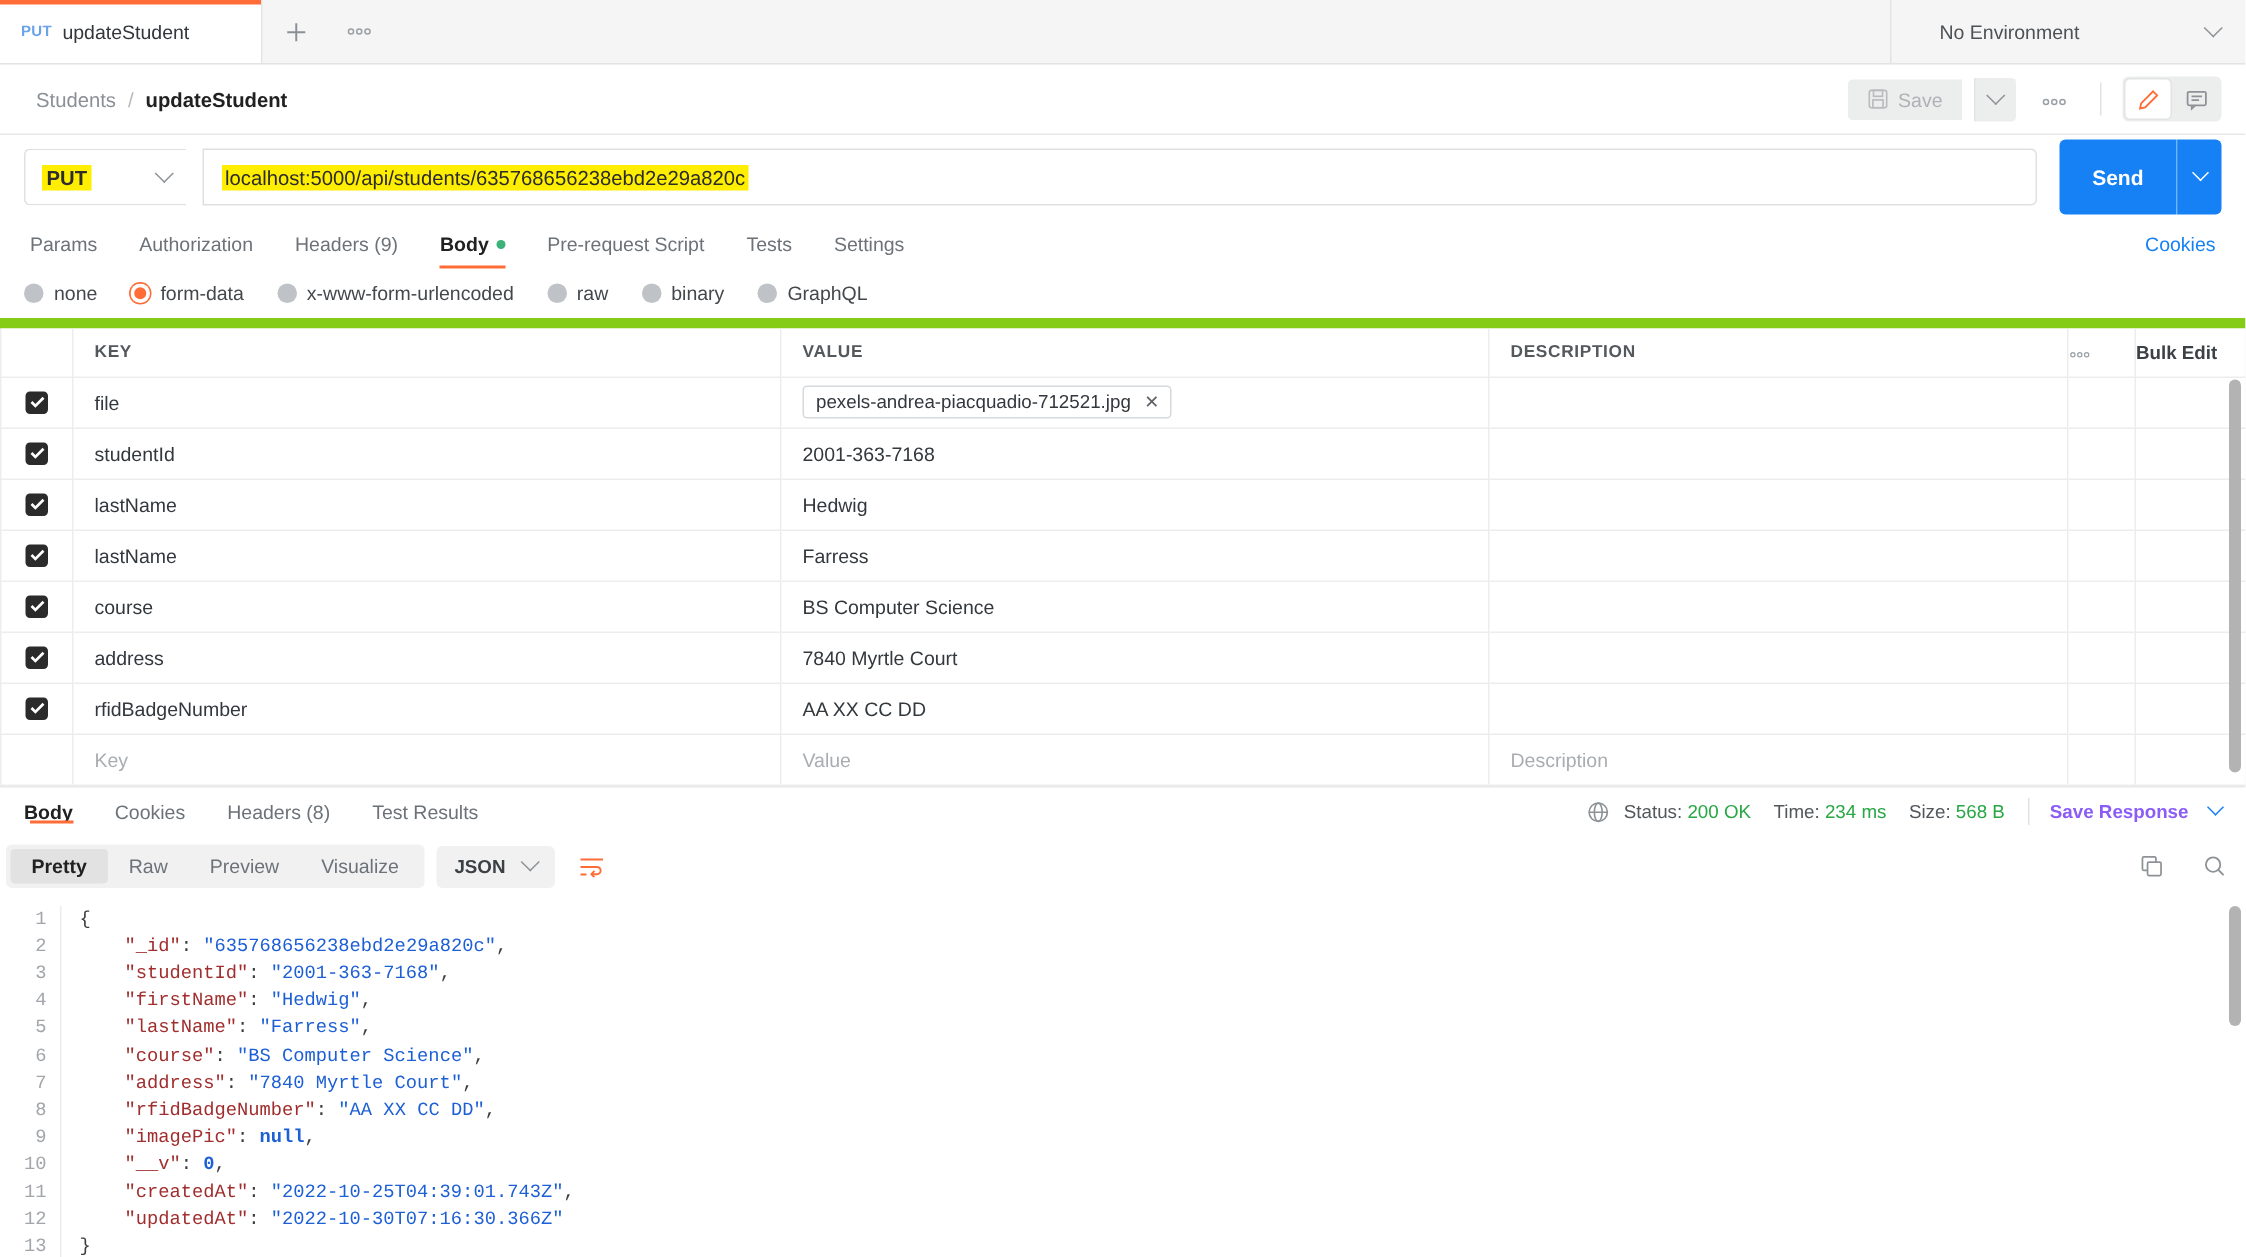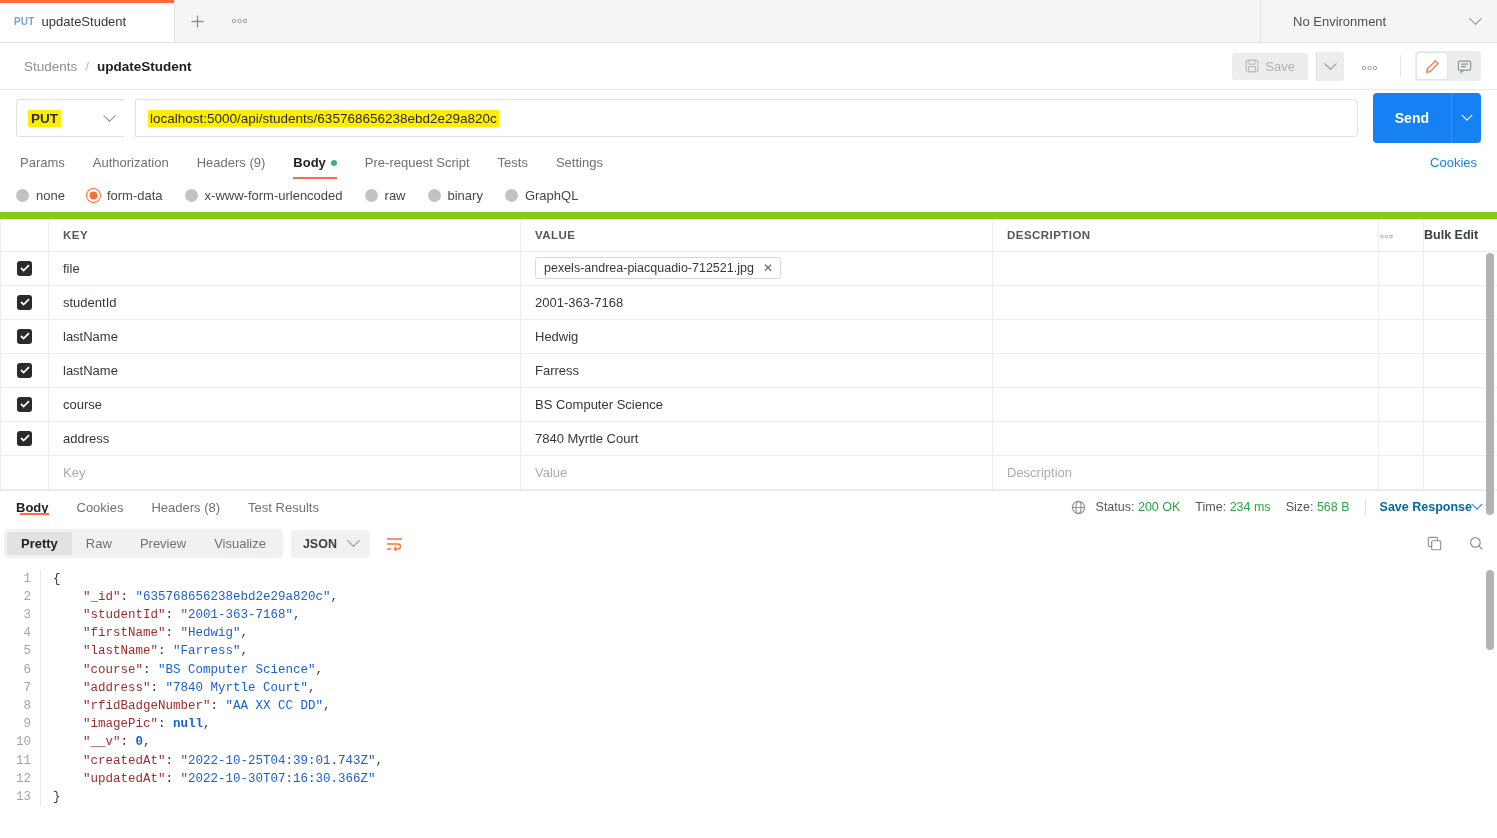--- a/index.html
+++ b/index.html
@@ -143,21 +143,21 @@
   .chip-x { color: #5f6368; font-size: 12px; cursor: pointer; line-height: 1; }
 
   
   .respbar {
     height: 34px; display: flex; align-items: center; padding: 0 16px; border-top: 1px solid #e8e8e8;
   }
   .respbar-spacer { flex: 1; }
   .meta { font-size: 12.5px; color: #52575b; margin-right: 15px; }
   .meta b { font-weight: 400; color: #28a745; }
   .meta-divider { width: 1px; height: 18px; background: #e1e2e3; margin-right: 14px; }
-  .saveresp { font-size: 12.5px; color: #0369a1; font-weight: 700; cursor: pointer; display: flex; align-items: center; gap: 1px; justify-content: flex-end; }
+  .saveresp { font-size: 12.5px; color: #8b5cf6; font-weight: 700; cursor: pointer; display: flex; align-items: center; gap: 14px; justify-content: flex-end; }
   .chev-b { width: 8px; height: 8px; border-right: 1.5px solid #1581f5; border-bottom: 1.5px solid #1581f5;
             transform: rotate(45deg) translate(-2px,-2px); }
 
   .fmtbar { height: 40px; display: flex; align-items: center; padding: 0 4px; gap: 8px; }
   .segwrap { display: flex; background: #f1f1f1; border-radius: 4px; padding: 3px; }
   .seg { padding: 4px 14px; font-size: 13px; color: #6c7278; border-radius: 3px; cursor: pointer; }
   .seg.active { background: #e2e2e2; color: #212121; font-weight: 600; }
   .jsonsel {
     display: flex; align-items: center; gap: 12px; background: #f1f1f1; border-radius: 4px;
     padding: 7px 12px; font-size: 12.5px; font-weight: 700; color: #3c4146; cursor: pointer;
@@ -475,20 +475,42 @@
                     <path d="M1 4l2.6 2.6L9 1.2" stroke="#fff" stroke-width="1.8" fill="none"></path>
                   </svg>
                 </div>
               </div>
             </td>
           <td>
               <div class="cell">address</div>
             </td>
           <td>
               <div class="cell">7840 Myrtle Court</div>
+            </td>
+          <td>
+              <div class="cell"></div>
+            </td>
+          <td></td>
+          <td></td>
+        </tr>
+        <tr>
+          <td>
+              <div class="checkcell">
+                <div class="cbx">
+                  <svg width="10" height="8" viewBox="0 0 10 8">
+                    <path d="M1 4l2.6 2.6L9 1.2" stroke="#fff" stroke-width="1.8" fill="none"></path>
+                  </svg>
+                </div>
+              </div>
+            </td>
+          <td>
+              <div class="cell">rfidBadgeNumber</div>
+            </td>
+          <td>
+              <div class="cell">AA XX CC DD</div>
             </td>
           <td>
               <div class="cell"></div>
             </td>
           <td></td>
           <td></td>
         </tr>
         <tr>
           <td></td>
           <td>

